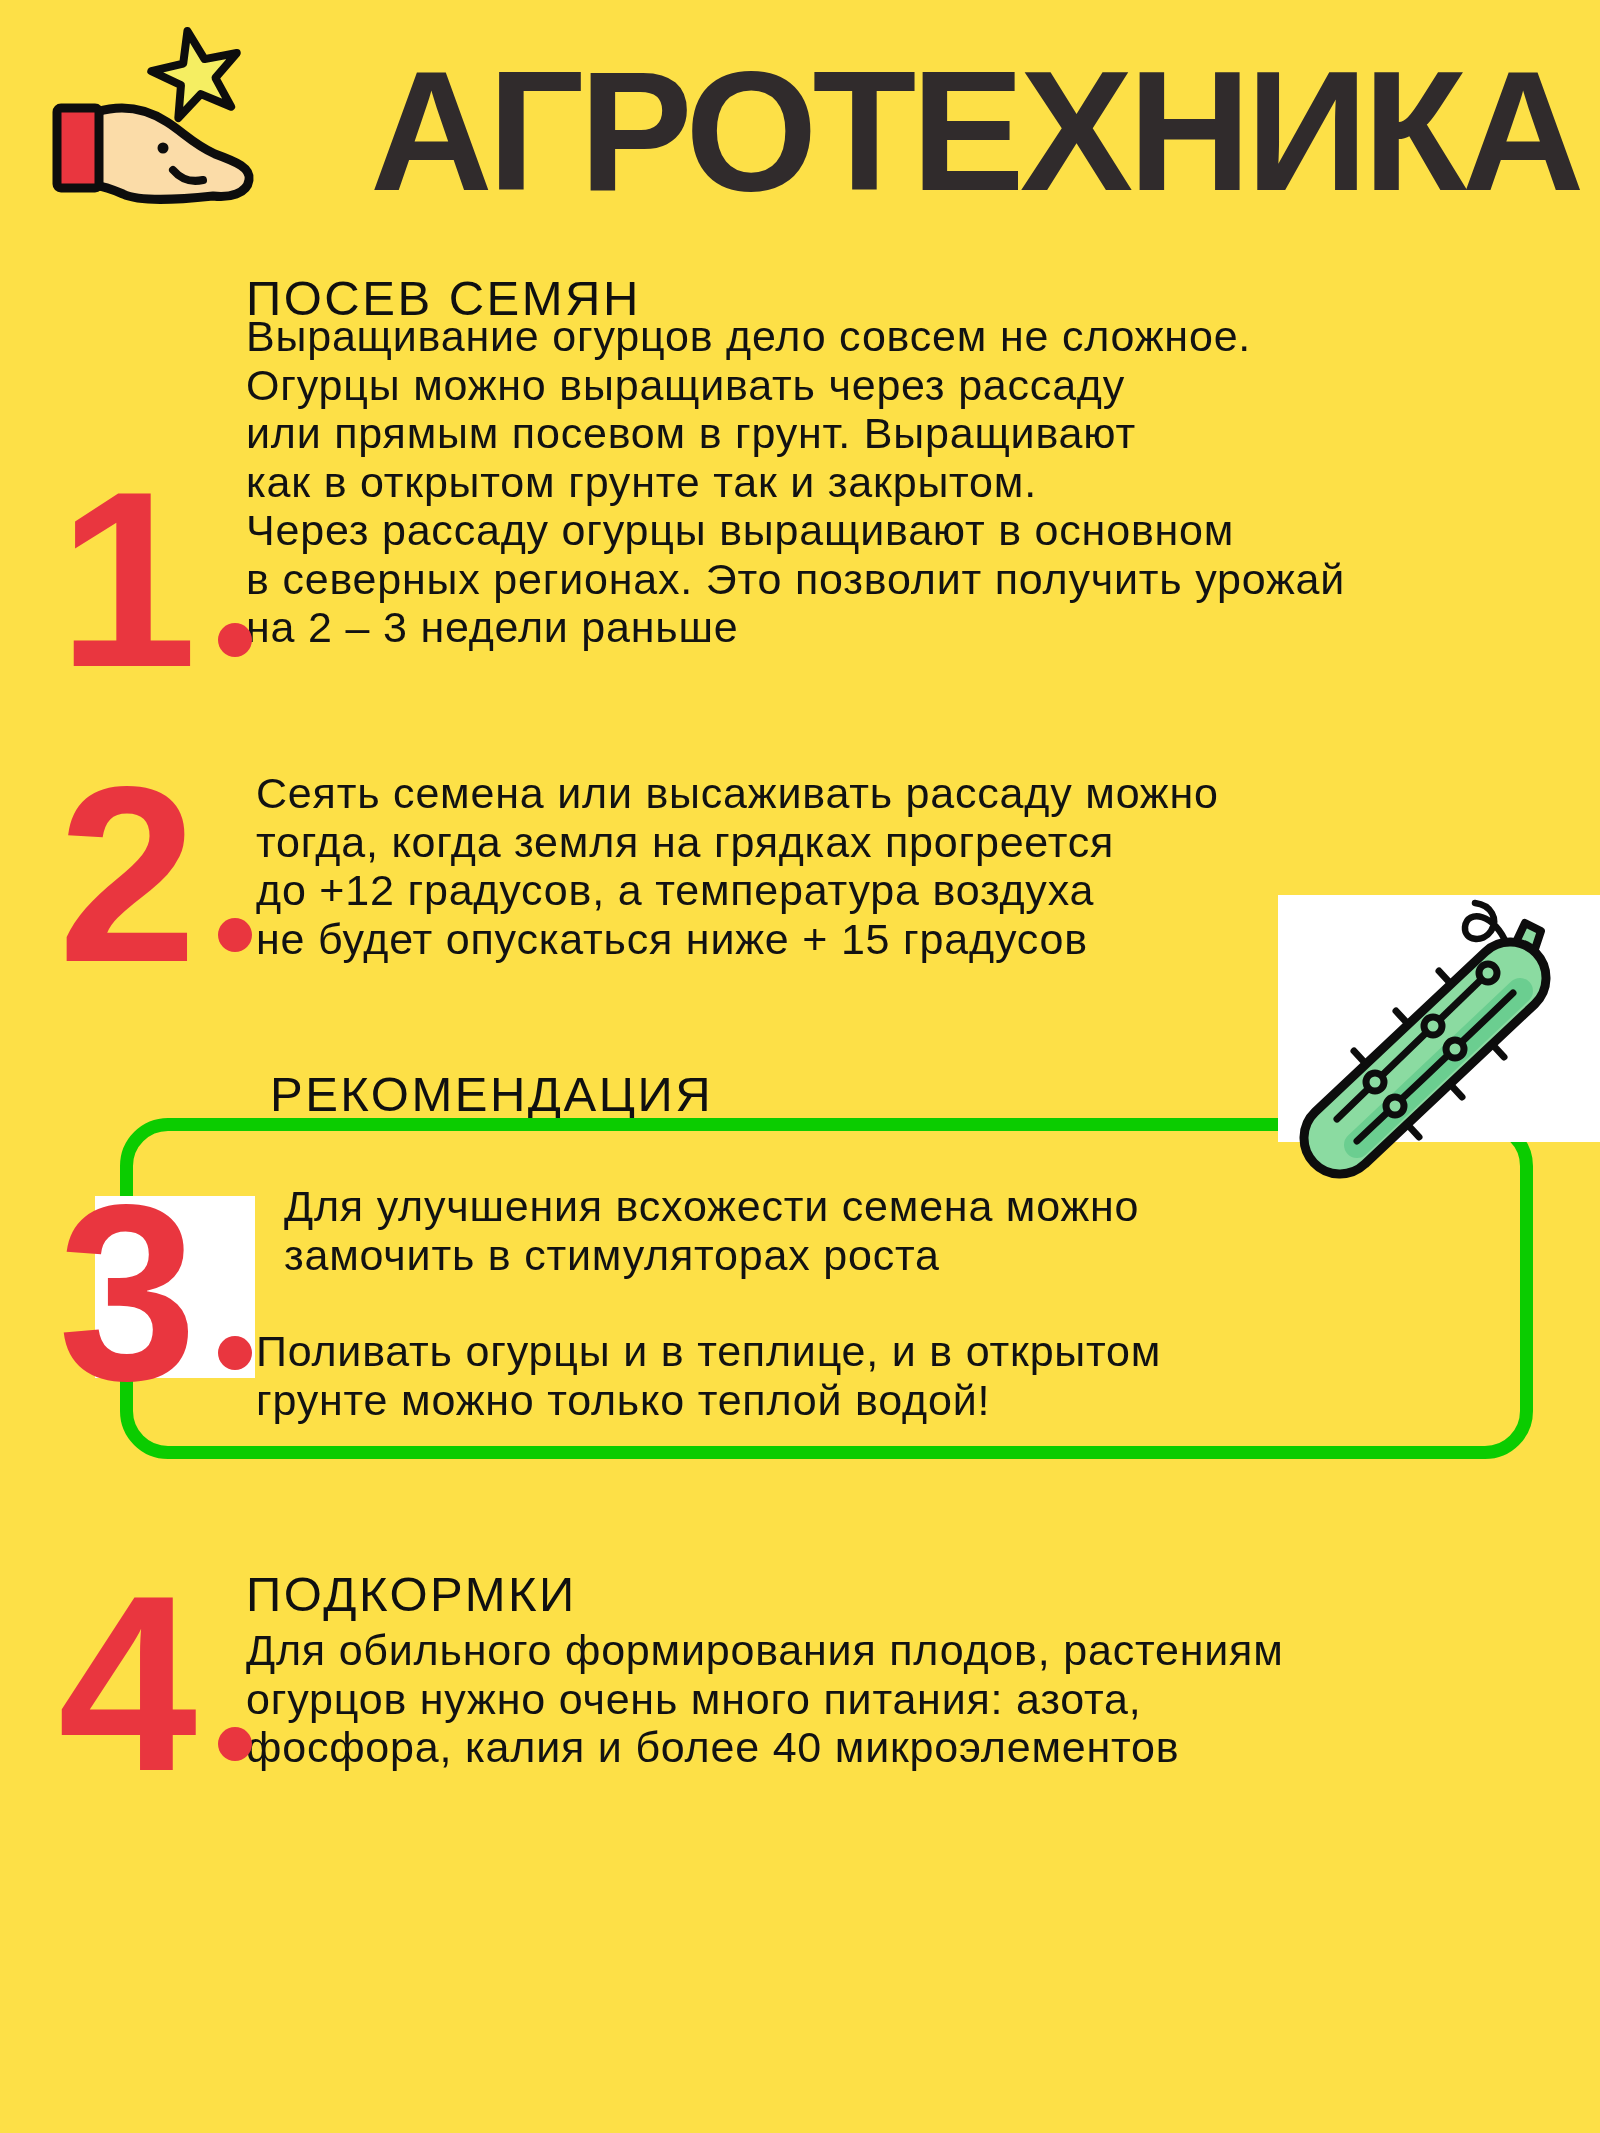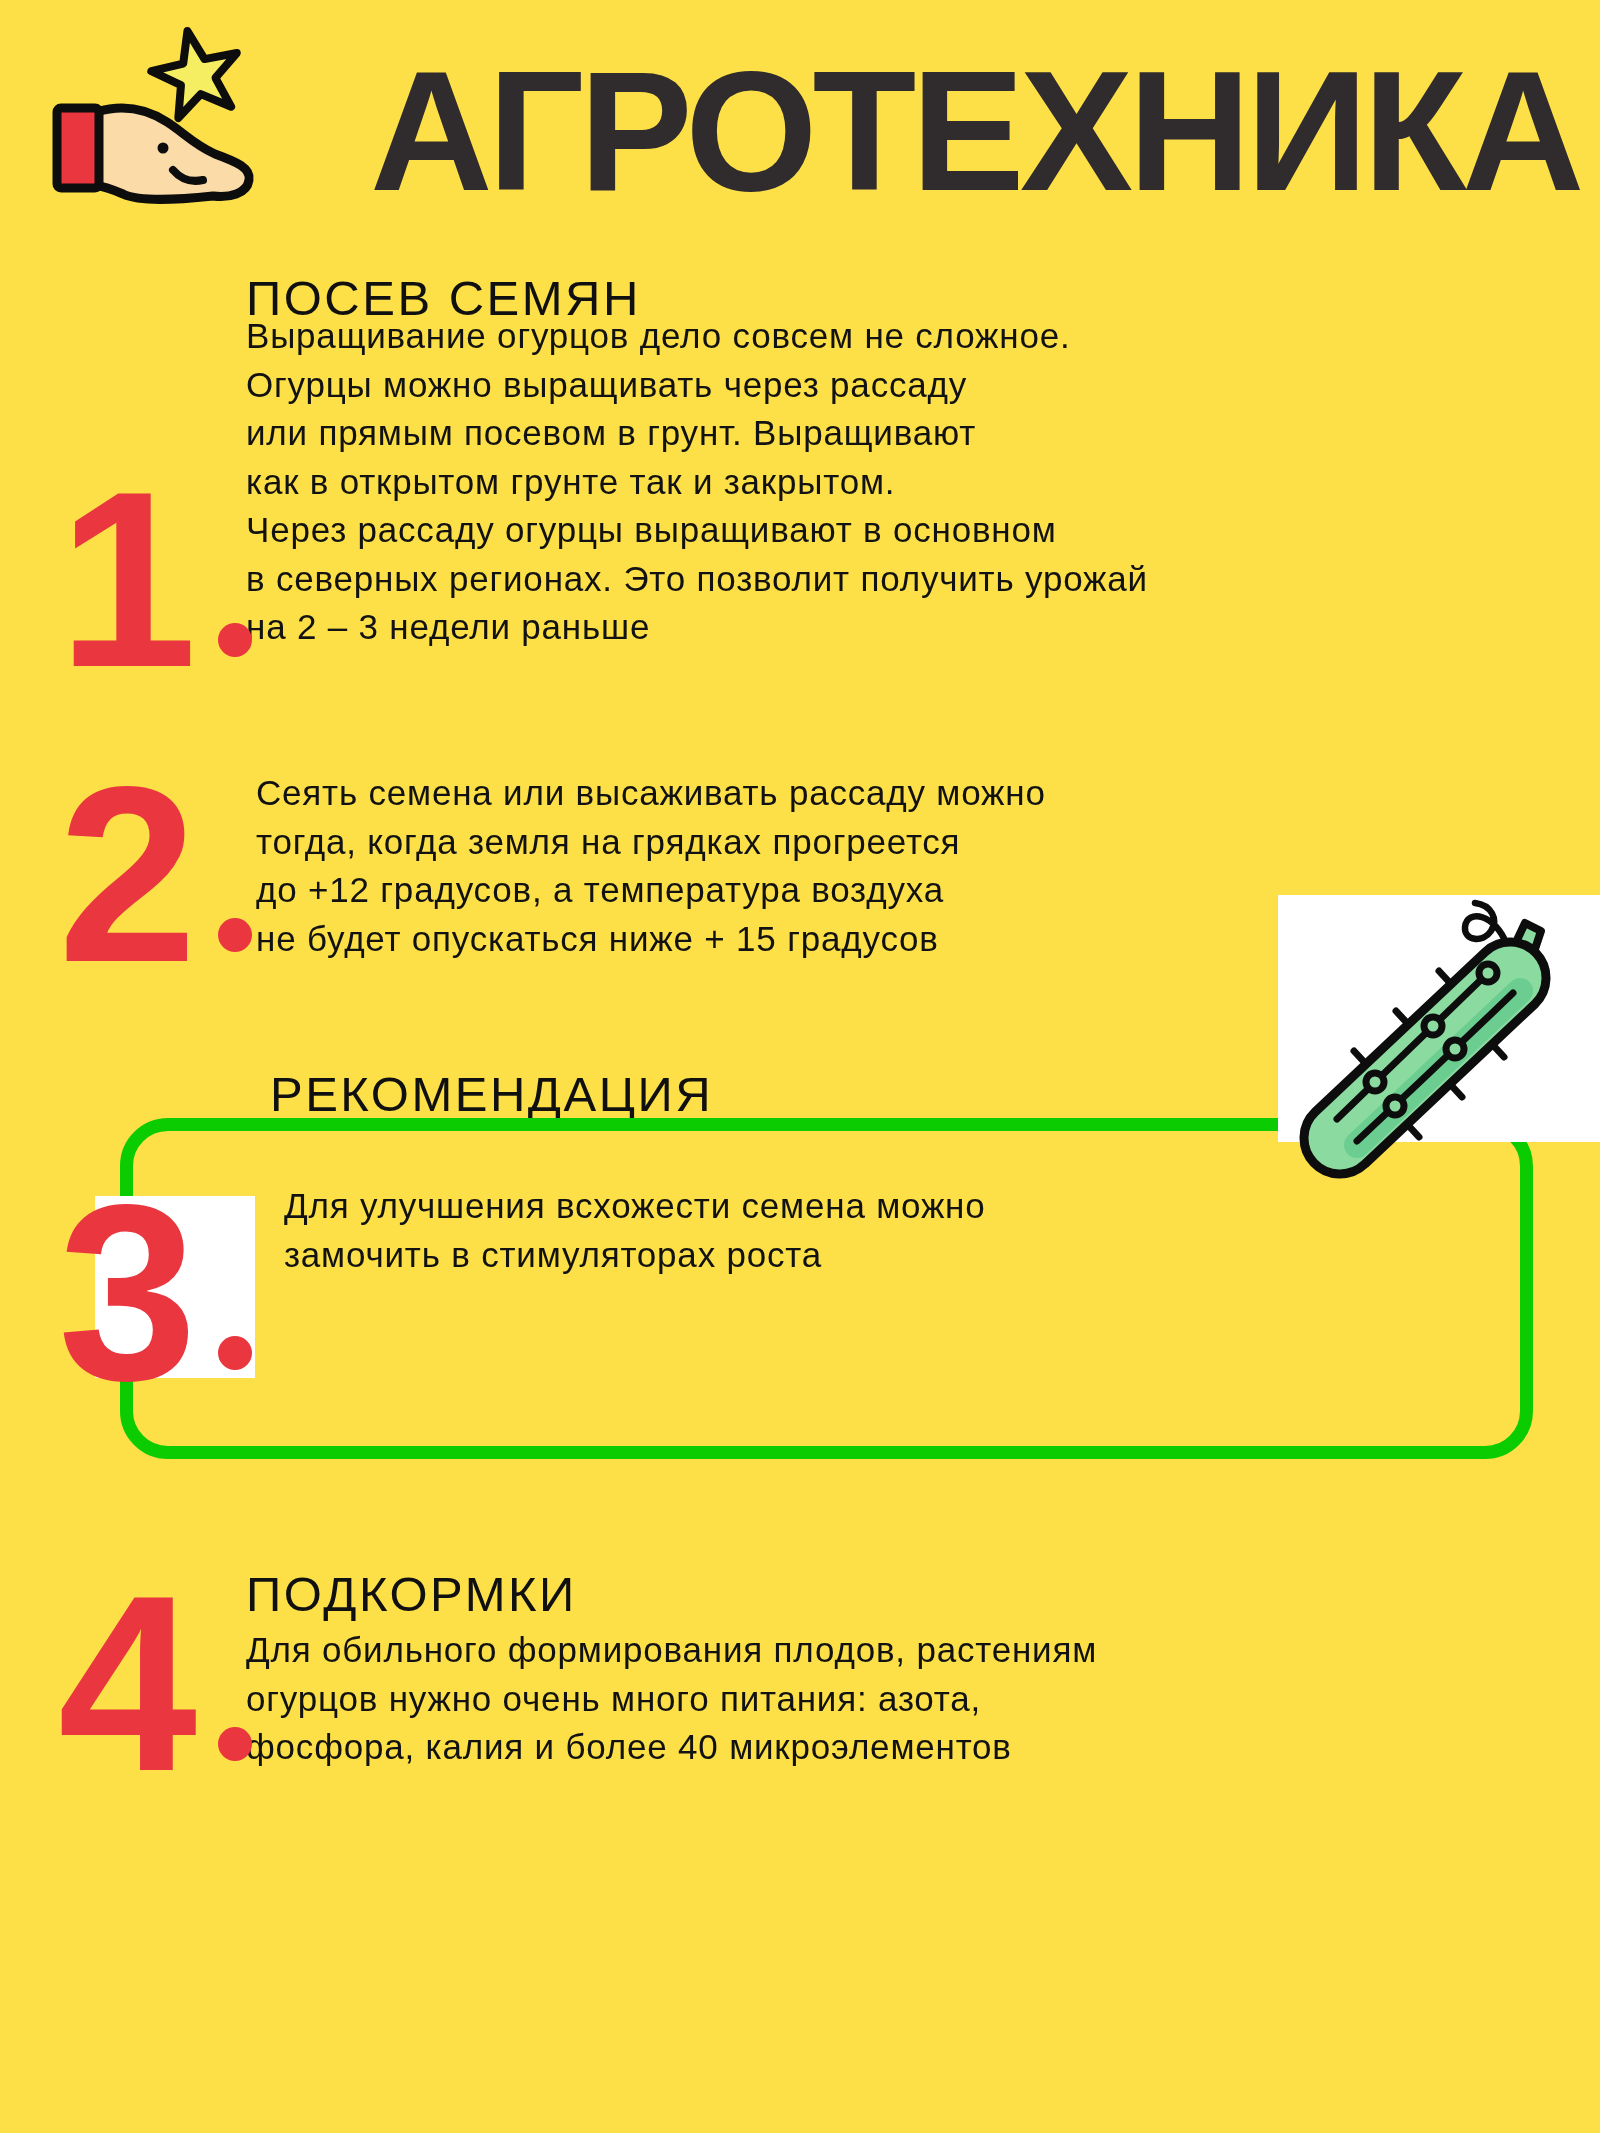--- a/index.html
+++ b/index.html
@@ -9,21 +9,21 @@
   }
   .abs{position:absolute;}
   .page-title{
     font-size:170px;font-weight:bold;letter-spacing:-5px;line-height:1;
     color:#302B2C;white-space:nowrap;
   }
   .section-heading{
     font-size:49px;letter-spacing:2.5px;line-height:1.1;color:#101010;white-space:nowrap;
   }
   .body-text{
-    font-size:35px;line-height:48.5px;letter-spacing:0.8px;color:#121212;white-space:pre-line;
+    font-size:43px;line-height:48.5px;letter-spacing:0.8px;color:#121212;white-space:pre-line;
   }
   .big-number{
     width:210px;height:250px;font-size:250px;line-height:250px;font-weight:bold;
     color:#E9363F;
   }
   .big-number .digit{position:absolute;left:0;top:0;}
   .num-dot{
     position:absolute;left:160px;top:168px;width:34px;height:34px;border-radius:50%;
     background:#E9363F;
   }
@@ -107,20 +107,22 @@
       <circle cx="100" cy="213" r="9" fill="#8BDBA1" stroke="#0D0D0D" stroke-width="7"></circle>
       <circle cx="160" cy="156" r="9" fill="#8BDBA1" stroke="#0D0D0D" stroke-width="7"></circle>
       <circle cx="80" cy="189" r="9" fill="#8BDBA1" stroke="#0D0D0D" stroke-width="7"></circle>
       <circle cx="138" cy="133" r="9" fill="#8BDBA1" stroke="#0D0D0D" stroke-width="7"></circle>
       <circle cx="193" cy="80" r="9" fill="#8BDBA1" stroke="#0D0D0D" stroke-width="7"></circle>
     </svg>
   </div>
 
   <div class="abs body-text" style="left:284px;top:1182px;width:1150px;">Для улучшения всхожести семена можно
 замочить в стимуляторах роста</div>
+  <div class="abs body-text" style="left:256px;top:1327px;width:1200px;">Поливать огурцы и в теплице, и в открытом
+грунте можно только теплой водой!</div>
   <div class="abs big-number" style="left:58px;top:1168px;">
     <span class="digit">3</span>
     <span class="num-dot"></span>
   </div>
 
   <div class="abs section-heading" style="left:246px;top:1568px;text-align:right;">ПОДКОРМКИ</div>
   <div class="abs body-text" style="left:246px;top:1626px;width:1330px;">Для обильного формирования плодов, растениям
 огурцов нужно очень много питания: азота,
 фосфора, калия и более 40 микроэлементов</div>
   <div class="abs big-number" style="left:58px;top:1559px;">

